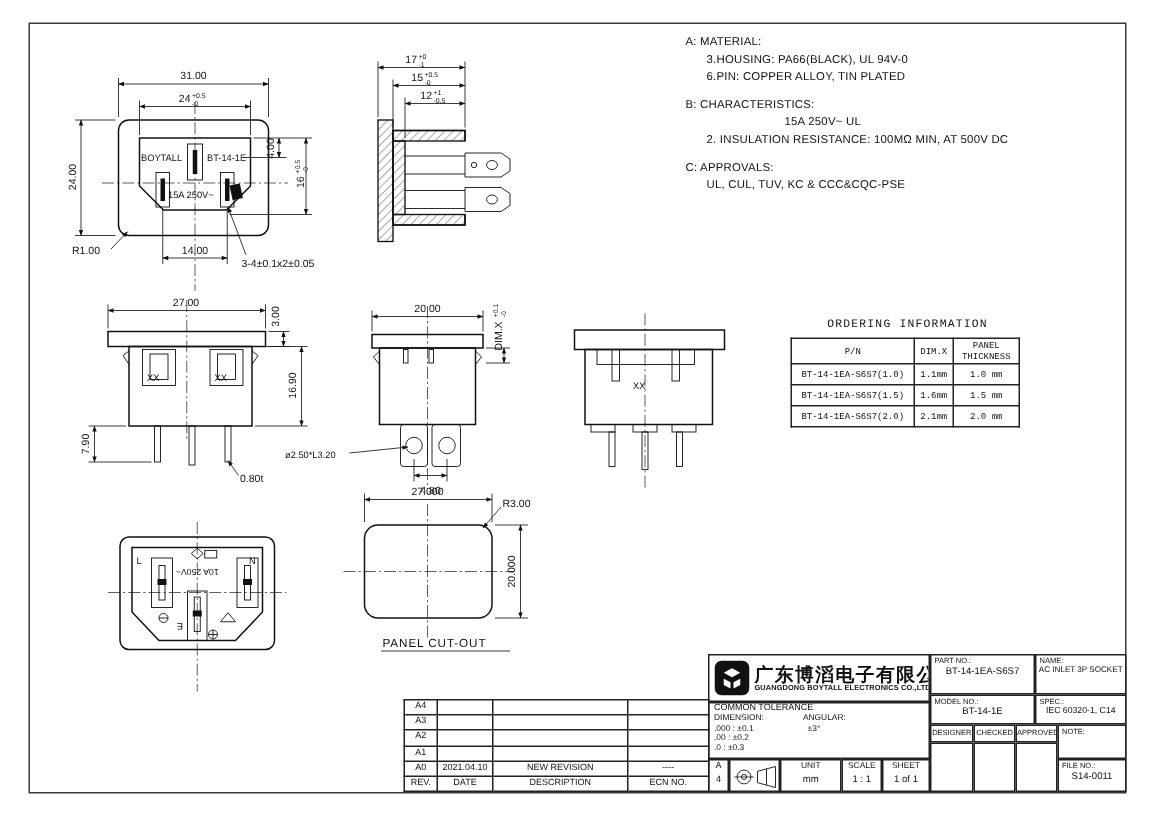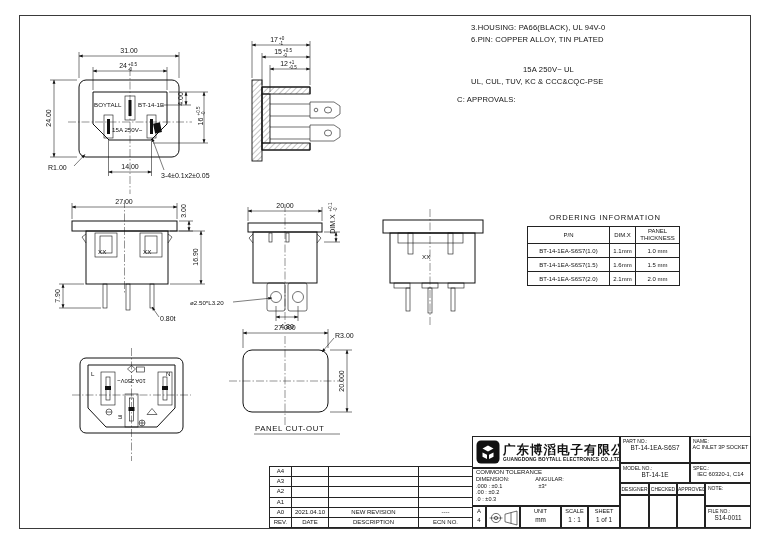--- a/index.html
+++ b/index.html
@@ -17,23 +17,23 @@
   .dl{fill:none;stroke:#111;stroke-width:0.55;}
   .dim{marker-start:url(#ar);marker-end:url(#ar);}
   .lead{marker-end:url(#ar);}
   text.tol{font-size:4.6px;}
   text.mk{font-size:6.2px;}
   
   #spec{left:457px;top:22px;width:292px;}
   .spec-title{font:italic bold 12px "Liberation Serif",serif;letter-spacing:1.5px;
               text-decoration:underline;margin-bottom:9px;}
   .sl{font-size:7.6px;line-height:11.6px;letter-spacing:.15px;white-space:nowrap;}
-  .i1{margin-left:14px;} .i2{margin-left:66px;margin-top:19px;} .gap{margin-top:7px;}
+  .i1{margin-left:14px;} .i2{margin-left:66px;} .gap{margin-top:7px;}
   
-  #ordering{left:527px;top:213px;width:156px;}
+  #ordering{left:527px;top:213px;width:156px;font-family:Liberation Mono, monospace;}
   .ord-title{font-size:7.6px;letter-spacing:.8px;text-align:center;margin-bottom:4px;white-space:nowrap;}
   #ordering table{border-collapse:collapse;table-layout:fixed;width:152px;}
   #ordering th,#ordering td{border:1px solid #222;font-size:6px;font-weight:normal;
        text-align:center;padding:0;white-space:nowrap;overflow:hidden;}
   #ordering th{height:16px;line-height:7px;}
   #ordering td{height:13px;}
   
   #revtable{border-collapse:collapse;table-layout:fixed;width:203px;}
   #revtable td{border:1px solid #222;font-size:6px;height:9.2px;line-height:9px;
        text-align:center;padding:0;white-space:nowrap;overflow:hidden;}
@@ -175,25 +175,28 @@
         <line class="dl" x1="22" y1="64" x2="22" y2="37"></line>
         <line class="dl dim" x1="22" y1="41" x2="62" y2="41"></line>
         <text x="40" y="38" text-anchor="end">12</text>
         <text class="tol" x="41" y="35.5">+1</text>
         <text class="tol" x="41" y="40.5">-0.5</text>
       </g>
     </svg>
   </div>
 
   <div class="abs" id="spec">
+    <div class="sl">A: MATERIAL:</div>
     <div class="sl i1">3.HOUSING: PA66(BLACK), UL 94V-0</div>
     <div class="sl i1">6.PIN: COPPER ALLOY, TIN PLATED</div>
+    <div class="sl gap">B: CHARACTERISTICS:</div>
     <div class="sl i2">15A 250V~ UL</div>
+    <div class="sl i1">2. INSULATION RESISTANCE: 100MΩ MIN, AT 500V DC</div>
+    <div class="sl gap">C: APPROVALS:</div>
     <div class="sl i1">UL, CUL, TUV, KC &amp; CCC&amp;CQC-PSE</div>
-    <div class="sl gap">C: APPROVALS:</div>
   </div>
 
   <div class="abs" style="left:53px;top:198px">
     <svg width="185" height="142" viewBox="0 0 185 142">
       <line class="cl" x1="71.5" y1="2" x2="71.5" y2="95"></line>
       <g>
         <rect class="ol" x="19" y="23" width="105" height="10"></rect>
         <rect class="ol" x="33" y="33" width="82" height="53"></rect>
         <polyline class="ol2" points="33,36 29,39 33,45"></polyline>
         <polyline class="ol2" points="115,36 119,39 115,45"></polyline>

